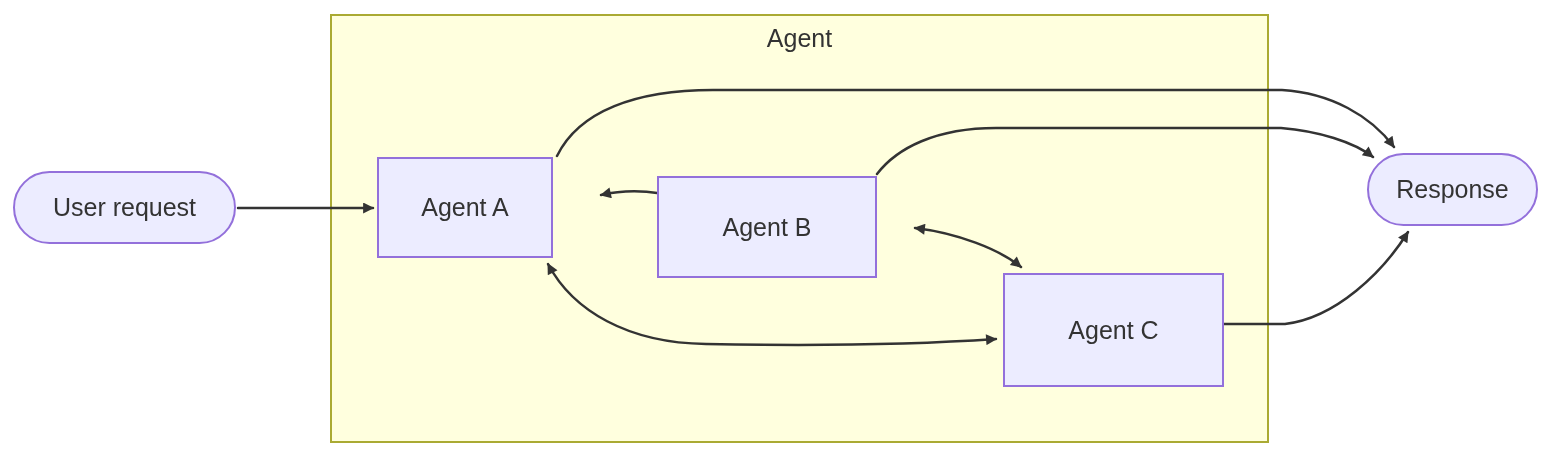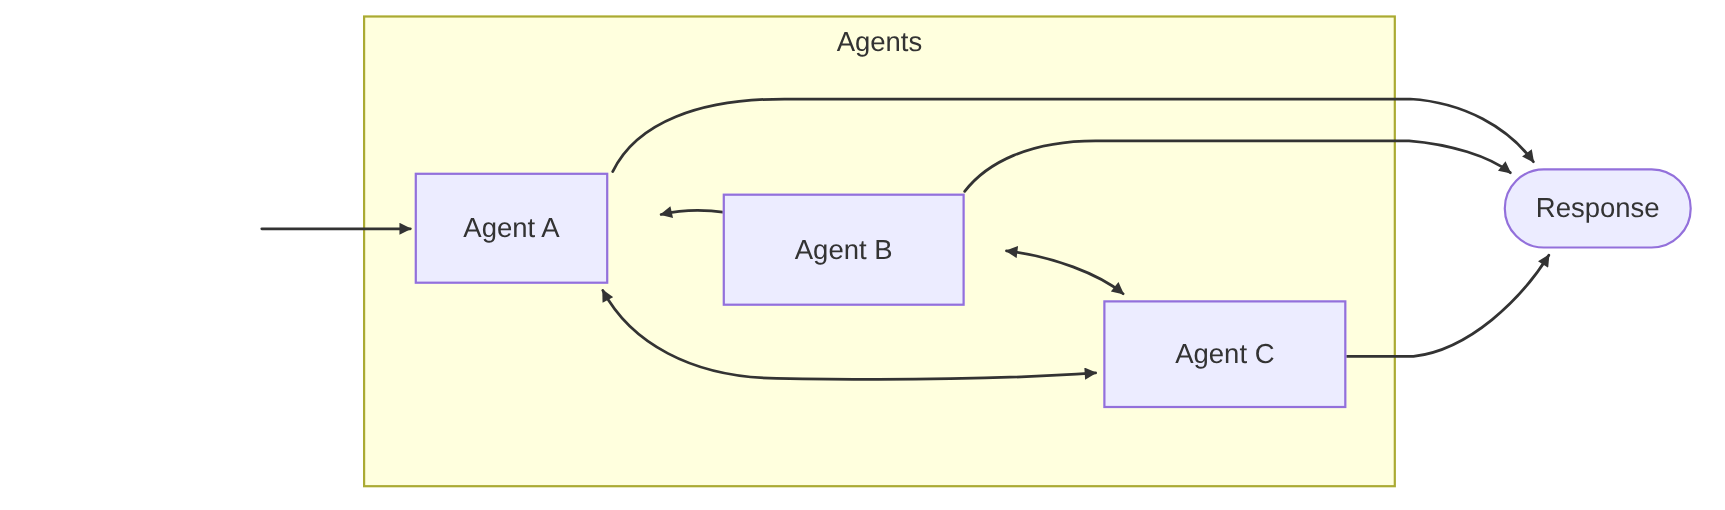--- a/index.html
+++ b/index.html
@@ -62,47 +62,50 @@
     justify-content: center;
     font-size: 25px;
     color: var(--text, #333333);
     z-index: 2;
     white-space: nowrap;
   }
   .stadium { border-radius: 37px; }
   .node-user-request { left: 13px;   top: 171px; width: 223px; height: 73px; }
   .node-agent-a      { left: 377px;  top: 157px; width: 176px; height: 101px; }
   .node-agent-b      { left: 657px;  top: 176px; width: 220px; height: 102px; }
-  .node-agent-c      { left: 1003px; top: 273px; width: 221px; height: 98px; }
+  .node-agent-c      { left: 1003px; top: 273px; width: 221px; height: 114px; }
   .node-response     { left: 1367px; top: 153px; width: 171px; height: 73px; align-items: center; }
 </style>
 </head>
 <body>
 
 <div class="canvas">
 
   <div class="cluster">
-    <div class="cluster-label">Agents</div>
+    <div class="cluster-label">Agent</div>
   </div>
 
   <svg class="edges" viewBox="0 0 1568 464" aria-hidden="true">
     <defs>
       <marker id="arrow" viewBox="0 0 10 10" refX="9" refY="5" markerWidth="13" markerHeight="11" markerUnits="userSpaceOnUse" orient="auto-start-reverse">
         <path d="M 0 0 L 10 5 L 0 10 z" fill="#333333"></path>
       </marker>
     </defs>
     <path class="edge" d="M 238 208 H 373" marker-end="url(#arrow)"></path>
     <path class="edge" d="M 601 195 C 632 188, 661 192, 685 199" marker-start="url(#arrow)" marker-end="url(#arrow)"></path>
     <path class="edge" d="M 915 228 C 957 233, 999 249, 1021 267" marker-start="url(#arrow)" marker-end="url(#arrow)"></path>
     <path class="edge" d="M 548 264 C 573 311, 628 343, 706 344 C 806 346, 908 345, 996 339" marker-start="url(#arrow)" marker-end="url(#arrow)"></path>
     <path class="edge" d="M 557 156 C 579 111, 636 90, 713 90 L 1282 90 C 1331 93, 1371 116, 1394 147" marker-end="url(#arrow)"></path>
     <path class="edge" d="M 877 174 C 897 148, 936 128, 996 128 L 1281 128 C 1318 131, 1354 142, 1373 157" marker-end="url(#arrow)"></path>
     <path class="edge" d="M 1224 324 H 1285 C 1336 318, 1383 272, 1408 232" marker-end="url(#arrow)"></path>
   </svg>
 
+  <div class="node stadium node-user-request">
+    <span>User request</span>
+  </div>
 
   <div class="node node-agent-a">
     <span>Agent A</span>
   </div>
 
   <div class="node node-agent-b">
     <span>Agent B</span>
   </div>
 
   <div class="node node-agent-c">

